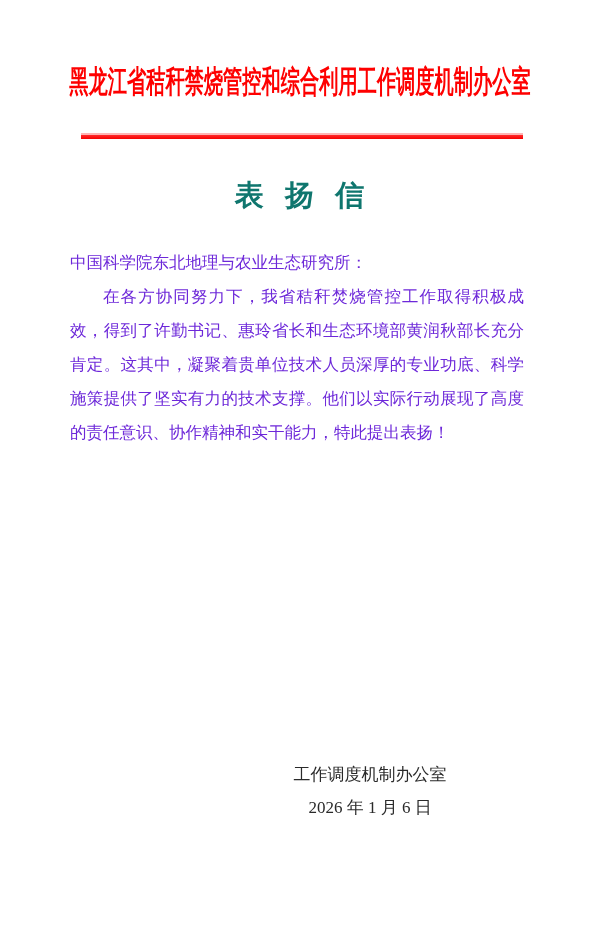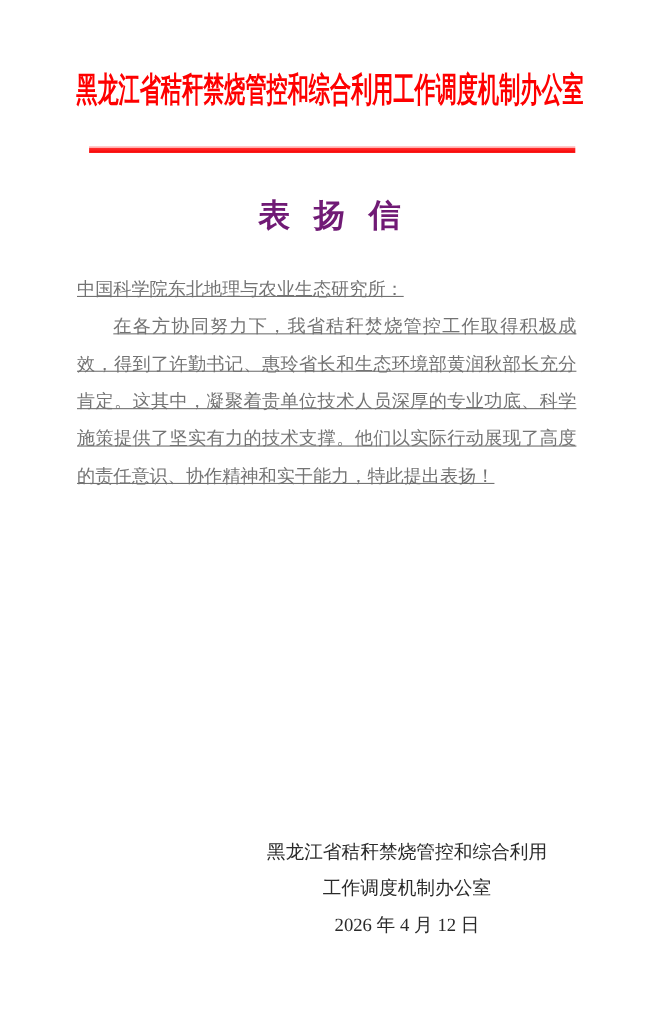--- a/index.html
+++ b/index.html
@@ -45,35 +45,34 @@
   }
   
   .letter-title {
     position: absolute;
     top: 176px;
     left: 0;
     width: 600px;
     text-align: center;
     font-size: 29px;
     font-weight: bold;
-    color: #701a75;
+    color: #0f766e;
     word-spacing: 12px;
     letter-spacing: 1px;
   }
   
   .letter-body {
     position: absolute;
     top: 246px;
     left: 70px;
     width: 454px;
     font-size: 16.5px;
     line-height: 34px;
     text-align: justify;
-    color: #737373;
-    text-decoration: underline;
+    color: #6d28d9;
   }
   .salutation {
     text-indent: 0;
     margin: 0;
   }
   .para {
     margin: 0;
     text-indent: 2em;
   }
   
@@ -101,18 +100,17 @@
   <div class="red-rule"></div>
 
   <div class="letter-title">表 扬 信</div>
 
   <div class="letter-body">
     <p class="salutation">中国科学院东北地理与农业生态研究所：</p>
     <p class="para">在各方协同努力下，我省秸秆焚烧管控工作取得积极成效，得到了许勤书记、惠玲省长和生态环境部黄润秋部长充分肯定。这其中，凝聚着贵单位技术人员深厚的专业功底、科学施策提供了坚实有力的技术支撑。他们以实际行动展现了高度的责任意识、协作精神和实干能力，特此提出表扬！</p>
   </div>
 
   <div class="signature">
-    <div>黑龙江省秸秆禁烧管控和综合利用</div>
     <div>工作调度机制办公室</div>
-    <div>2026 年 4 月 12 日</div>
+    <div>2026 年 1 月 6 日</div>
   </div>
 
 </div>
 
 </body></html>

